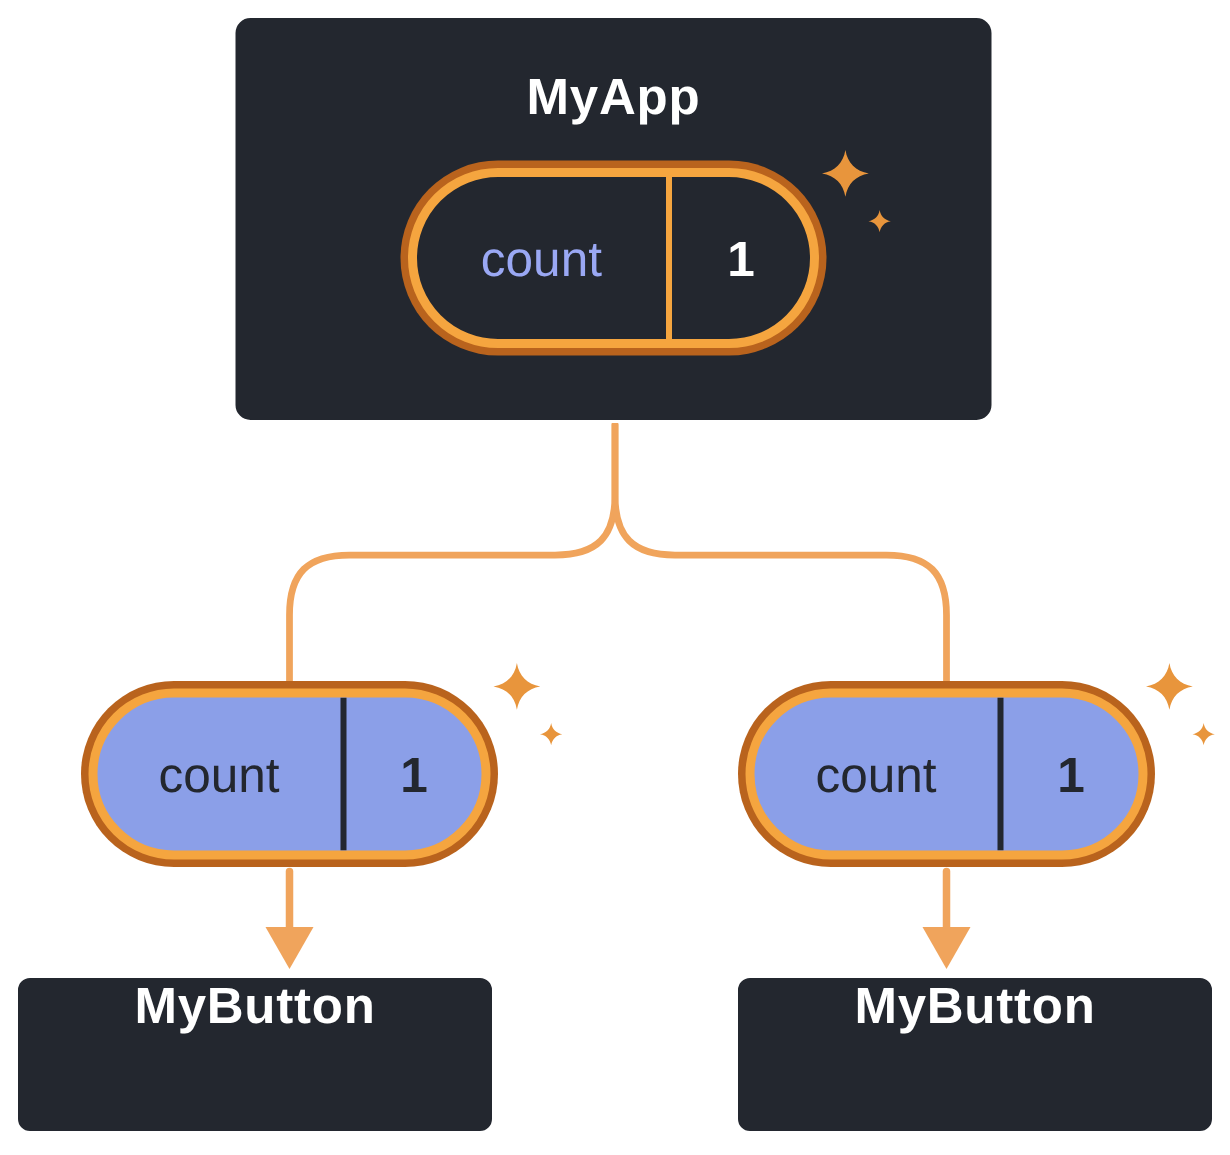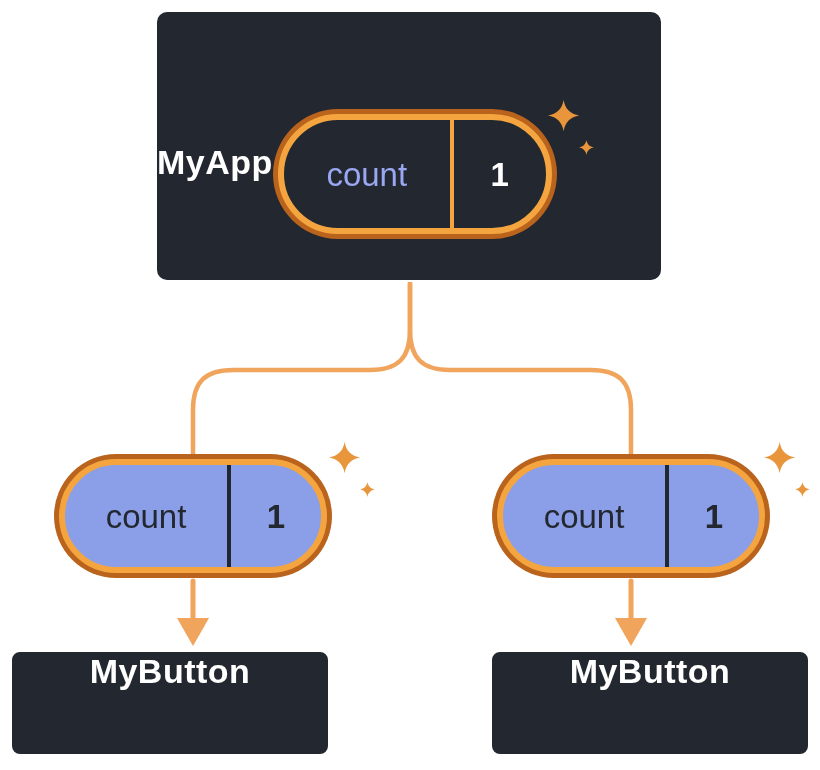--- a/index.html
+++ b/index.html
@@ -17,21 +17,21 @@
   .connectors { position: absolute; left: 0; top: 0; }
 
   .box {
     position: absolute;
     background: var(--box-bg, #23272f);
     border: 2px solid var(--box-border, #ffffff);
     border-radius: 12px;
   }
   .root-box {
     left: 155px; top: 10px; width: 508px; height: 272px;
-    display: flex; flex-direction: row; align-items: center;
+    display: flex; flex-direction: column; align-items: center;
     padding-top: 34px;
   }
   .box-title {
     color: var(--box-text, #ffffff);
     font-size: 34px; font-weight: 700; letter-spacing: 0.5px;
     line-height: 1.15;
   }
   .child-box {
     width: 320px; height: 106px; top: 650px;
     display: flex; align-items: flex-start; justify-content: center;

